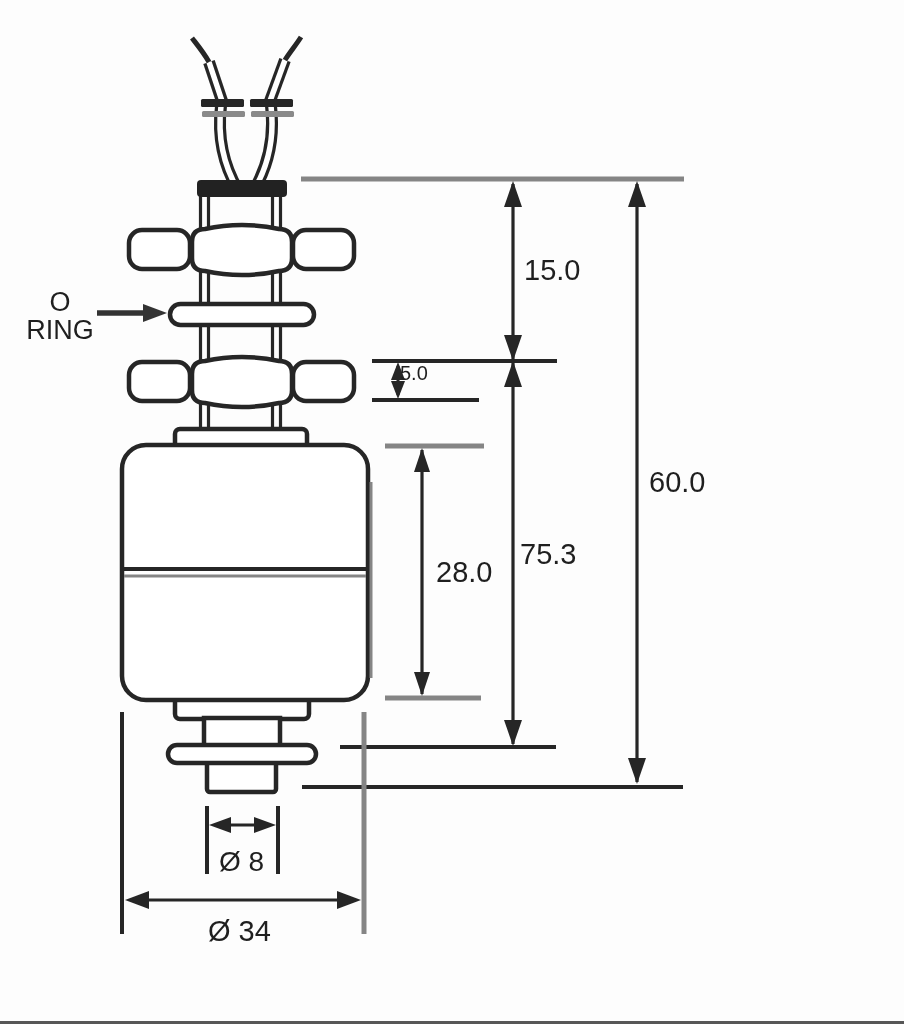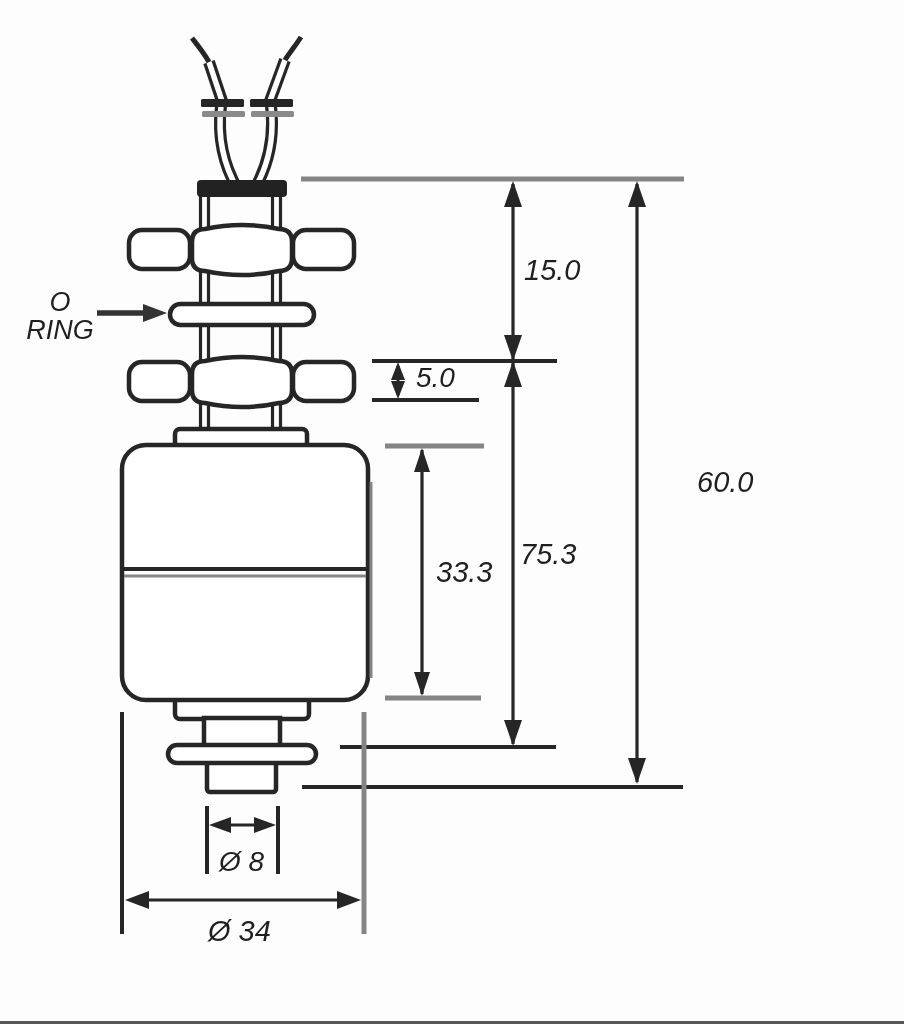--- a/index.html
+++ b/index.html
@@ -4,21 +4,21 @@
 <style>
   html,body{margin:0;padding:0;background:#e8e8e8;}
   #stage{
     position:relative;width:904px;height:1024px;margin:0 auto;
     background:#fdfdfd;overflow:hidden;
     font-family:"Liberation Sans", sans-serif;
   }
   #drawing{position:absolute;left:0;top:0;}
   .lbl{
     position:absolute;color:#1f1f1f;font-size:29px;line-height:1.05;
-    white-space:nowrap;user-select:none;font-style:italic;
+    white-space:nowrap;user-select:none;
   }
   .lbl.center{text-align:center;}
   #bottom-artifact{
     position:absolute;left:0;bottom:0;width:100%;height:3px;
     background:#3a3a3a;opacity:.85;
   }
   svg .k{stroke:#262626;fill:none;}
   svg .g{stroke:#858585;fill:none;}
   svg .fw{fill:#ffffff;}
   svg .fk{fill:#262626;stroke:none;}
@@ -149,26 +149,26 @@
   </g>
 </svg>
 
 <div class="lbl center" style="left:20px;top:288px;width:80px;font-size:27px;">
   <div>O</div>
   <div>RING</div>
 </div>
 
 <span class="lbl" style="left:524px;top:255px;">15.0</span>
 
-<span class="lbl" style="left:416px;top:363px;font-size:28px;">5.0</span>
+<span class="lbl" style="left:400px;top:363px;font-size:20px;">5.0</span>
 
-<span class="lbl" style="left:649px;top:467px;margin-left:48px;">60.0</span>
+<span class="lbl" style="left:649px;top:467px;">60.0</span>
 
 <span class="lbl" style="left:520px;top:539px;">75.3</span>
 
-<span class="lbl" style="left:436px;top:557px;">33.3</span>
+<span class="lbl" style="left:436px;top:557px;">28.0</span>
 
 <span class="lbl" style="left:219px;top:847px;font-size:28px;text-align:center;">Ø 8</span>
 
 <span class="lbl" style="left:208px;top:916px;">Ø 34</span>
 
 <div id="bottom-artifact"></div>
 </div>
 
 </body></html>

